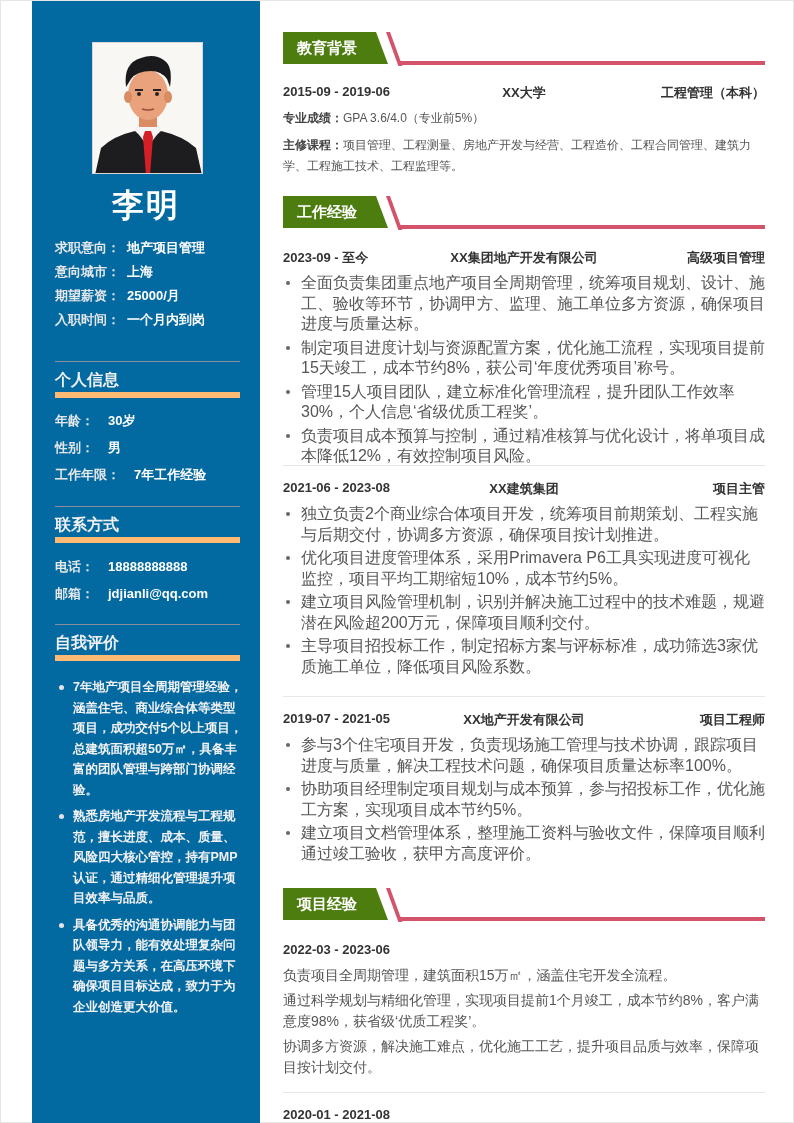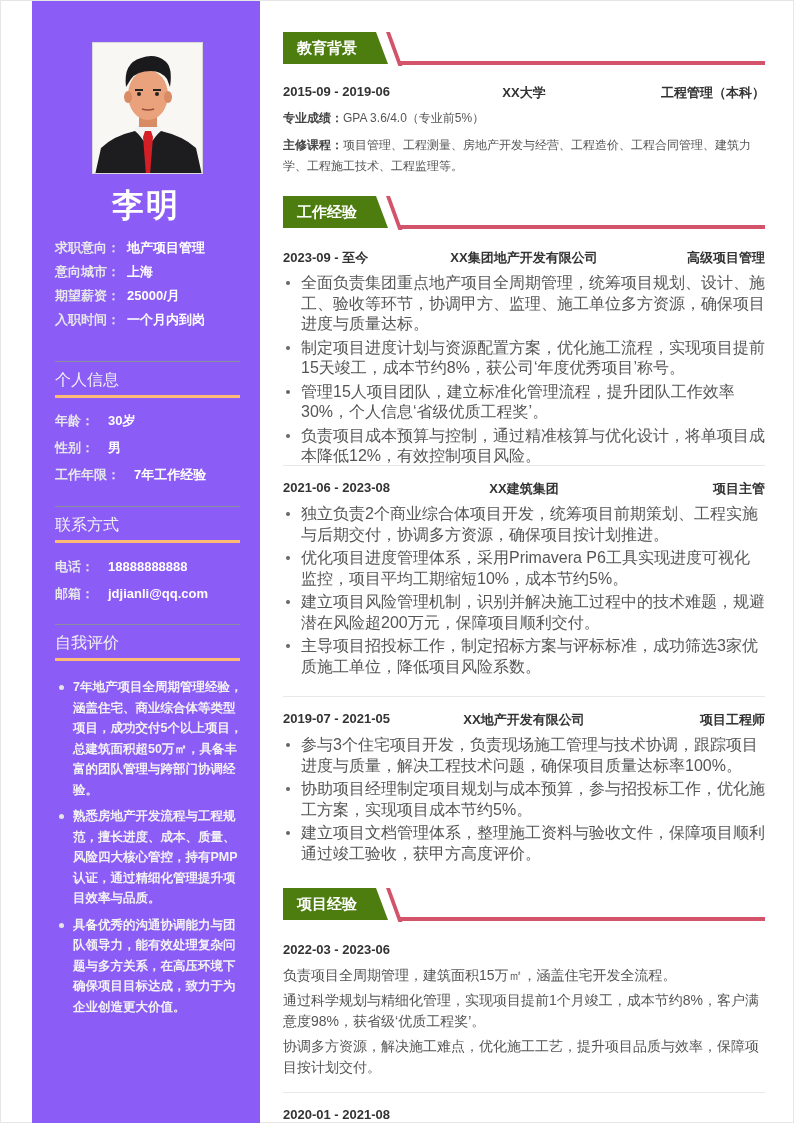--- a/index.html
+++ b/index.html
@@ -9,38 +9,38 @@
       position: relative;
       color: #333;
     }
     .page {
       position: absolute; left: 0; top: 0; width: 794px; height: 1123px;
       border: 1px solid #e6e6e6; background: #fff;
     }
     
     .sidebar {
       position: absolute; left: 31px; top: 0; width: 228px; height: 1123px;
-      background: #8b5cf6; color: #fff;
+      background: #0369a1; color: #fff;
     }
     .photo {
       position: absolute; left: 60px; top: 41px; width: 111px; height: 132px;
       background: #f7f6f3; border: 1px solid #d8d8d8; overflow: hidden;
     }
     .name {
       position: absolute; left: 0; top: 183px; width: 228px; text-align: center;
       font-size: 32px; font-weight: bold; letter-spacing: 2px; color: #fff;
     }
     .intent { position: absolute; left: 23px; top: 238px; width: 190px; }
     .kv { display: flex; font-size: 13px; font-weight: bold; height: 24px; line-height: 18px; }
     .kv .k { color: #e6e7ea; width: 72px; flex: none; }
     .kv .v { color: #fff; }
     .sec-title {
       position: absolute; left: 23px; width: 185px;
-      border-top: 1px solid #8a8e9a; border-bottom: 3px solid #fdba74;
-      font-size: 16px; font-weight: normal; color: #f0f0f2;
+      border-top: 1px solid #8a8e9a; border-bottom: 6px solid #fdba74;
+      font-size: 16px; font-weight: bold; color: #f0f0f2;
       height: 37px; line-height: 36px;
     }
     .info { position: absolute; left: 23px; width: 190px; }
     .info .kv { height: 27px; }
     .info .kv .k { width: auto; margin-right: 14px; }
     .eval { position: absolute; left: 23px; top: 676px; width: 190px; }
     .eval li {
       list-style: none; position: relative; padding-left: 18px;
       font-size: 12.5px; font-weight: bold; line-height: 20.5px; color: #f2f2f4;
       margin-bottom: 6px;

